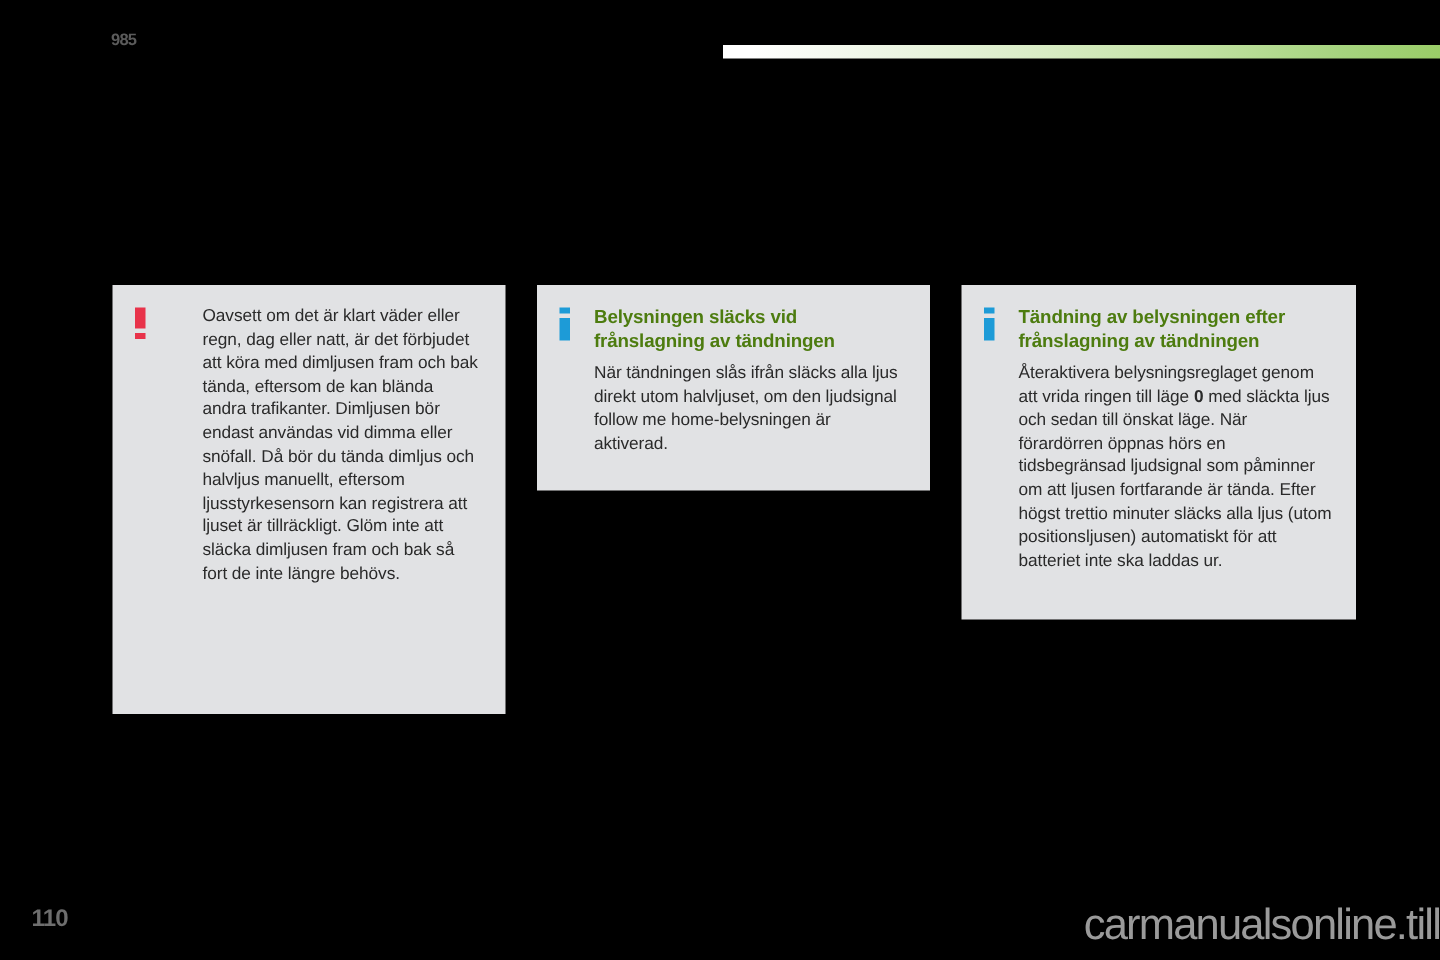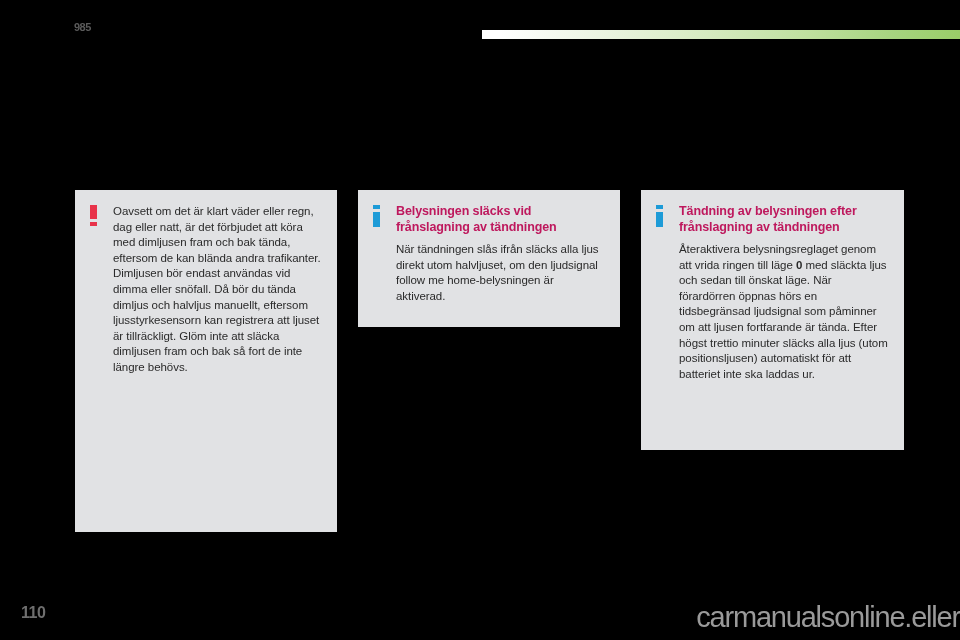--- a/index.html
+++ b/index.html
@@ -104,39 +104,39 @@
     left: 1px;
     top: 7px;
     width: 7px;
     height: 15px;
     background: #1d9bd7;
   }
 
   .box-title {
     font-size: 12.5px;
     font-weight: bold;
-    color: #be185d;
+    color: #4d7c0f;
     line-height: 15.5px;
     margin-bottom: 7px;
     letter-spacing: -0.1px;
   }
 
   .box-body {
     font-size: 11.5px;
     color: #2a2a2a;
     line-height: 15.6px;
     letter-spacing: -0.05px;
   }
 
   .box-body b { font-weight: bold; }
 
   
-  #box-warning { left: 75px;  top: 190px; width: 262px; height: 342px; }
+  #box-warning { left: 75px;  top: 190px; width: 262px; height: 286px; padding-left: 22px; }
   #box-info-1  { left: 358px; top: 190px; width: 262px; height: 137px; }
-  #box-info-2  { left: 641px; top: 190px; width: 263px; height: 260px; }
+  #box-info-2  { left: 641px; top: 190px; width: 263px; height: 223px; }
 
   
   .page-number {
     position: absolute;
     left: 21px;
     top: 604px;
     font-size: 16px;
     font-weight: bold;
     color: #6e6e6e;
     letter-spacing: -0.5px;
@@ -187,13 +187,13 @@
     </span>
     <div class="box-title">Tändning av belysningen efter frånslagning av tändningen</div>
     <div class="box-body">
       <span>Återaktivera belysningsreglaget genom att vrida ringen till läge </span><b>0</b><span> med släckta ljus och sedan till önskat läge. När förardörren öppnas hörs en tidsbegränsad ljudsignal som påminner om att ljusen fortfarande är tända. Efter högst trettio minuter släcks alla ljus (utom positionsljusen) automatiskt för att batteriet inte ska laddas ur.</span>
     </div>
   </div>
 </div>
 
 <div class="page-number">110</div>
 
-<div class="watermark">carmanualsonline.eller</div>
+<div class="watermark">carmanualsonline.till</div>
 
 </body></html>

